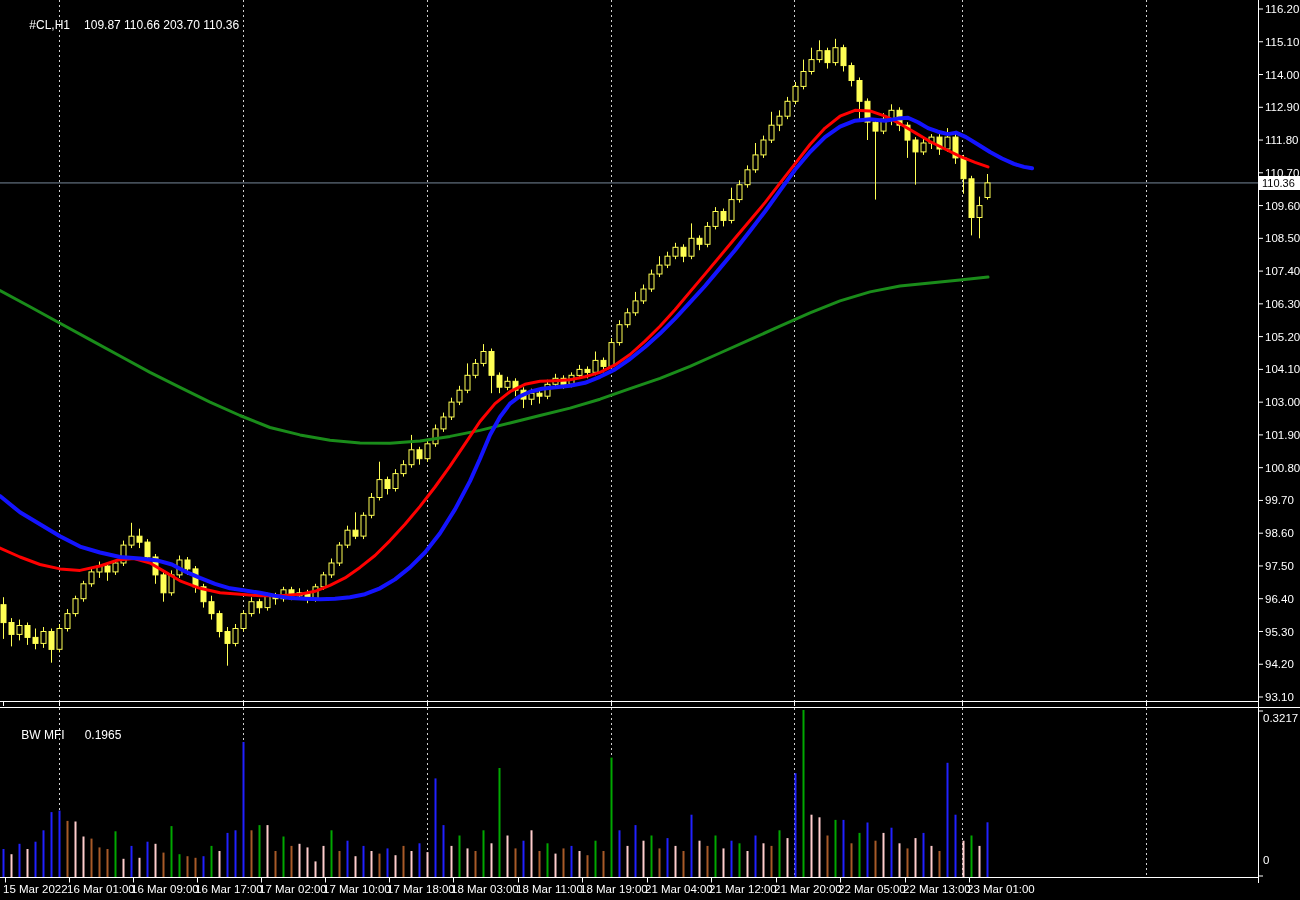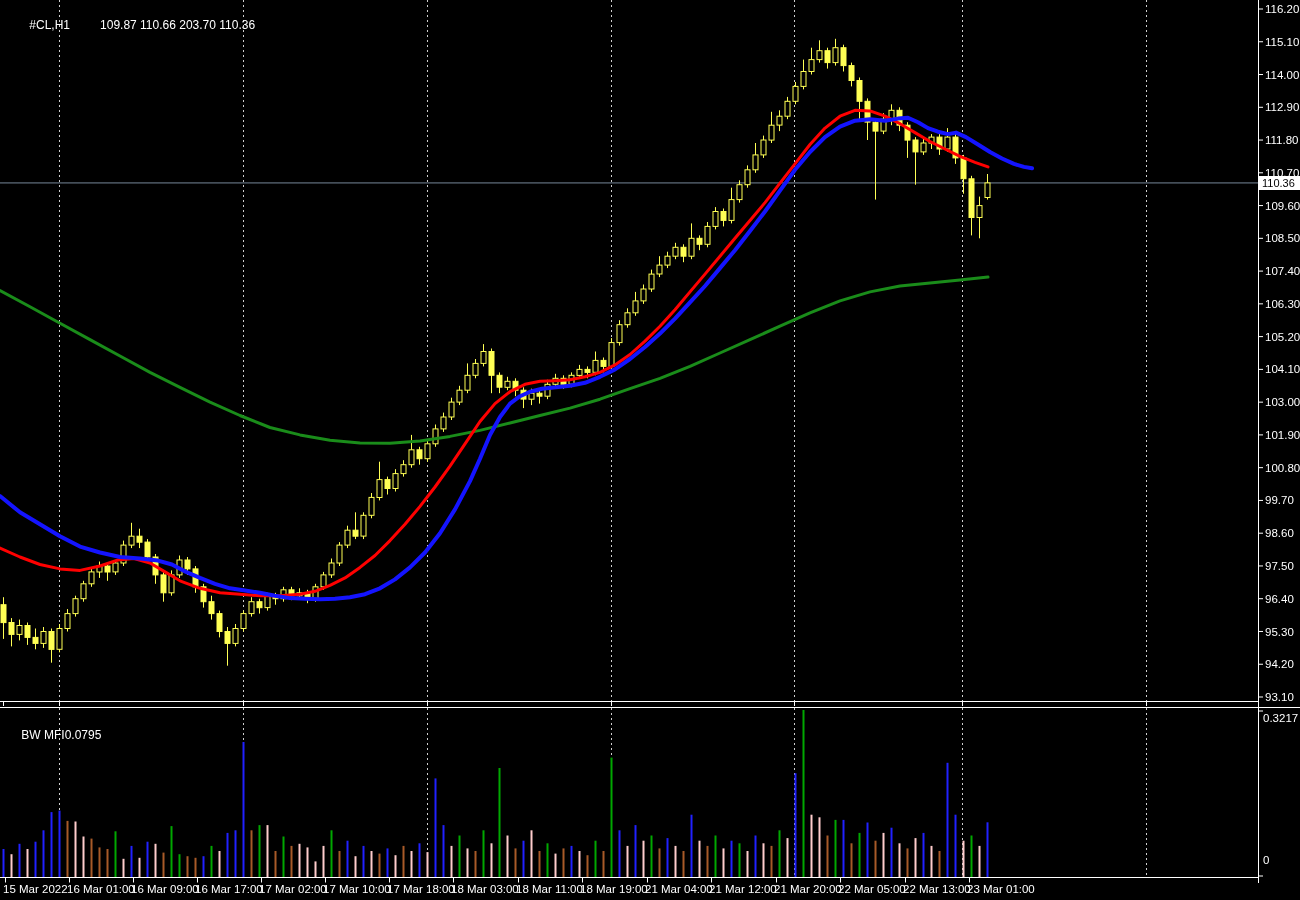--- a/index.html
+++ b/index.html
@@ -1,22 +1,22 @@
 <!DOCTYPE html>
 <html><head>
 <meta charset="utf-8">
 <style>
   html,body{margin:0;padding:0;background:#000;}
   .screen{position:relative;width:1300px;height:900px;background:#d946ef;overflow:hidden;
           font-family:"Liberation Sans",sans-serif;}
   #chart-svg{position:absolute;left:0;top:0;}
   .hdr{position:absolute;left:16px;top:4px;color:#fff;font-size:12px;white-space:pre;}
-  .hdr .sym{margin-right:30px;text-align:center;}
+  .hdr .sym{margin-right:14px;text-align:center;}
   .ind-label{position:absolute;left:8px;top:714px;color:#fff;font-size:12px;white-space:pre;}
-  .ind-label .iname{margin-right:0;}
+  .ind-label .iname{margin-right:20px;}
   .price-tag{position:absolute;left:1258px;top:176px;width:41px;height:14px;background:#fff;
              color:#000;font-size:11px;line-height:14px;padding-left:4px;}
   text{font-family:"Liberation Sans",sans-serif;}
 </style>
 </head>
 <body>
 
 <div class="screen">
   <svg id="chart-svg" width="1300" height="900" viewBox="0 0 1300 900">
       <rect x="0" y="0" width="1300" height="900" fill="#000000"></rect>
@@ -504,16 +504,16 @@
       <text x="838" y="893" fill="#FFFFFF" font-size="11.5">22 Mar 05:00</text>
       <line x1="905.5" y1="877.5" x2="905.5" y2="882.5" stroke="#FFFFFF" stroke-width="1"></line>
       <text x="903" y="893" fill="#FFFFFF" font-size="11.5">22 Mar 13:00</text>
       <line x1="969.5" y1="877.5" x2="969.5" y2="882.5" stroke="#FFFFFF" stroke-width="1"></line>
       <text x="967" y="893" fill="#FFFFFF" font-size="11.5">23 Mar 01:00</text>
     </svg>
   <div class="hdr">
     <span class="sym">#CL,H1</span><span>109.87 110.66 203.70 110.36</span>
   </div>
   <div class="ind-label">
-    <span class="iname">BW MFI</span><span>0.0795</span>
+    <span class="iname">BW MFI</span><span>0.1965</span>
   </div>
   <div class="price-tag">110.36</div>
 </div>
 
 </body></html>

